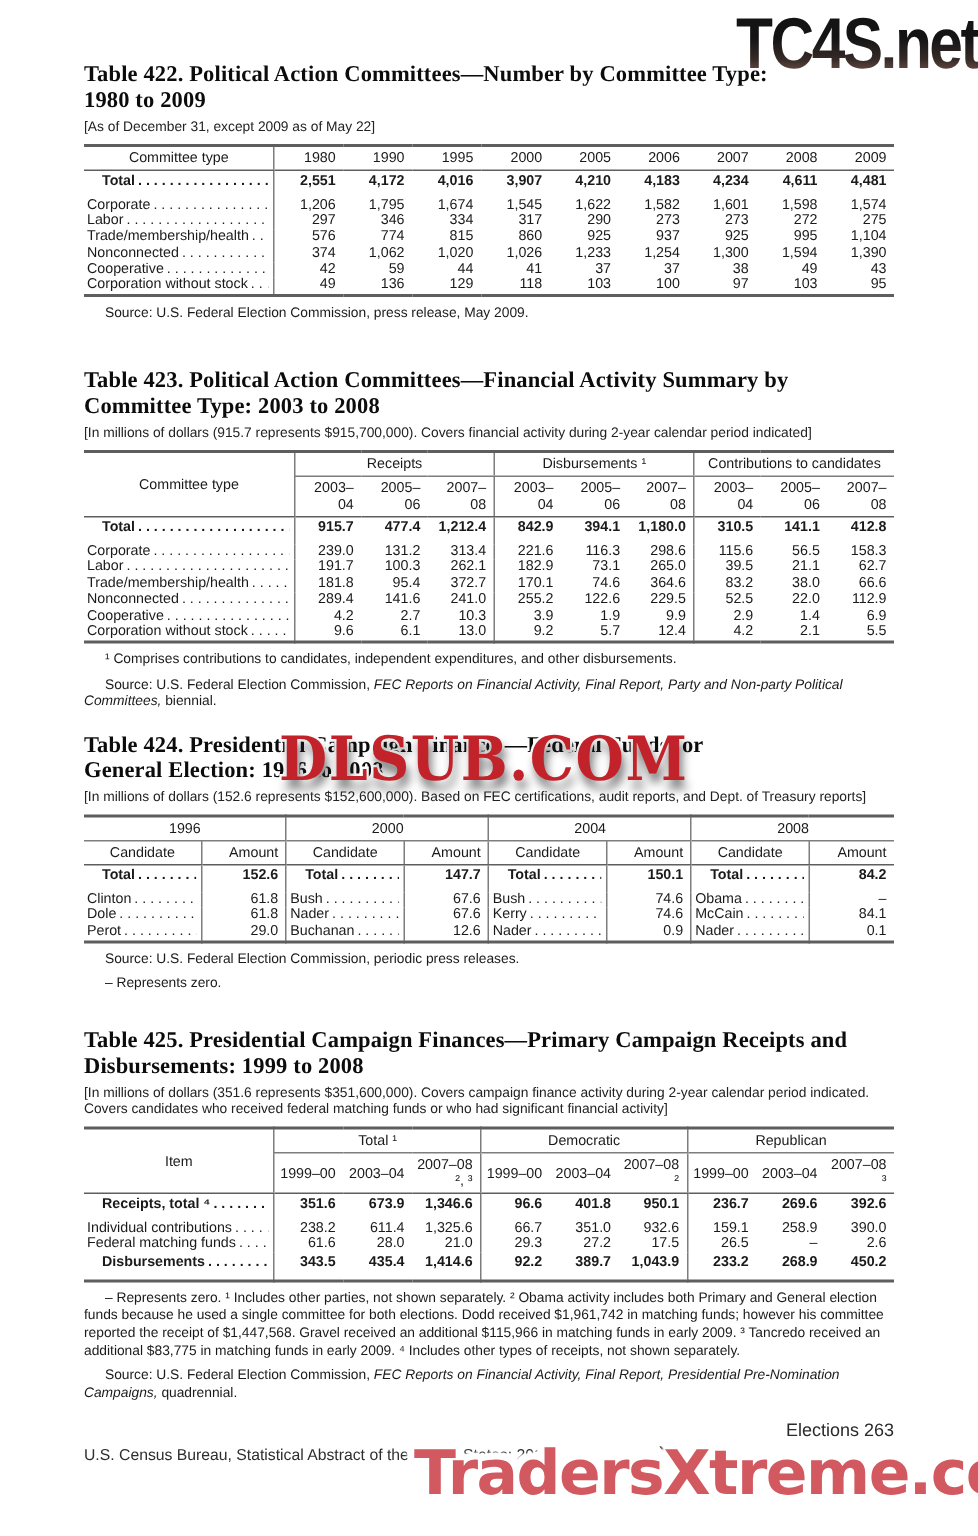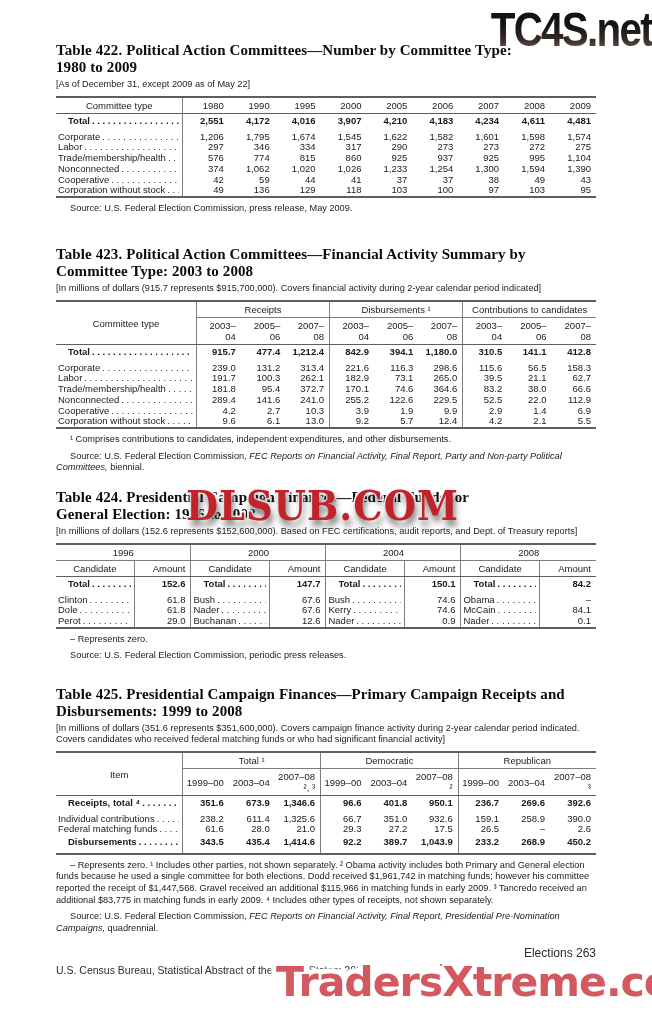--- a/index.html
+++ b/index.html
@@ -516,22 +516,22 @@
             <td class="vline cl">
               <span class="lw">
                 <span class="lt">Nader</span>
                 <span class="ld"></span>
               </span>
             </td>
             <td class="vline cn">0.1</td>
           </tr>
         </tbody>
     </table>
+    <p class="note">Source: U.S. Federal Election Commission, periodic press releases.</p>
     <p class="note">– Represents zero.</p>
-    <p class="note">Source: U.S. Federal Election Commission, periodic press releases.</p>
   </div>
 
   <div class="sec" style="top:686px;">
     <div class="title">
       <span>Table 425. Presidential Campaign Finances—Primary Campaign Receipts and</span><br>
       <span>Disbursements: 1999 to 2008</span>
     </div>
     <div class="bracket wrap2">
       <span>[In millions of dollars (351.6 represents $351,600,000). Covers campaign finance activity during 2-year calendar period indicated.</span><br>
       <span>Covers candidates who received federal matching funds or who had significant financial activity]</span>

